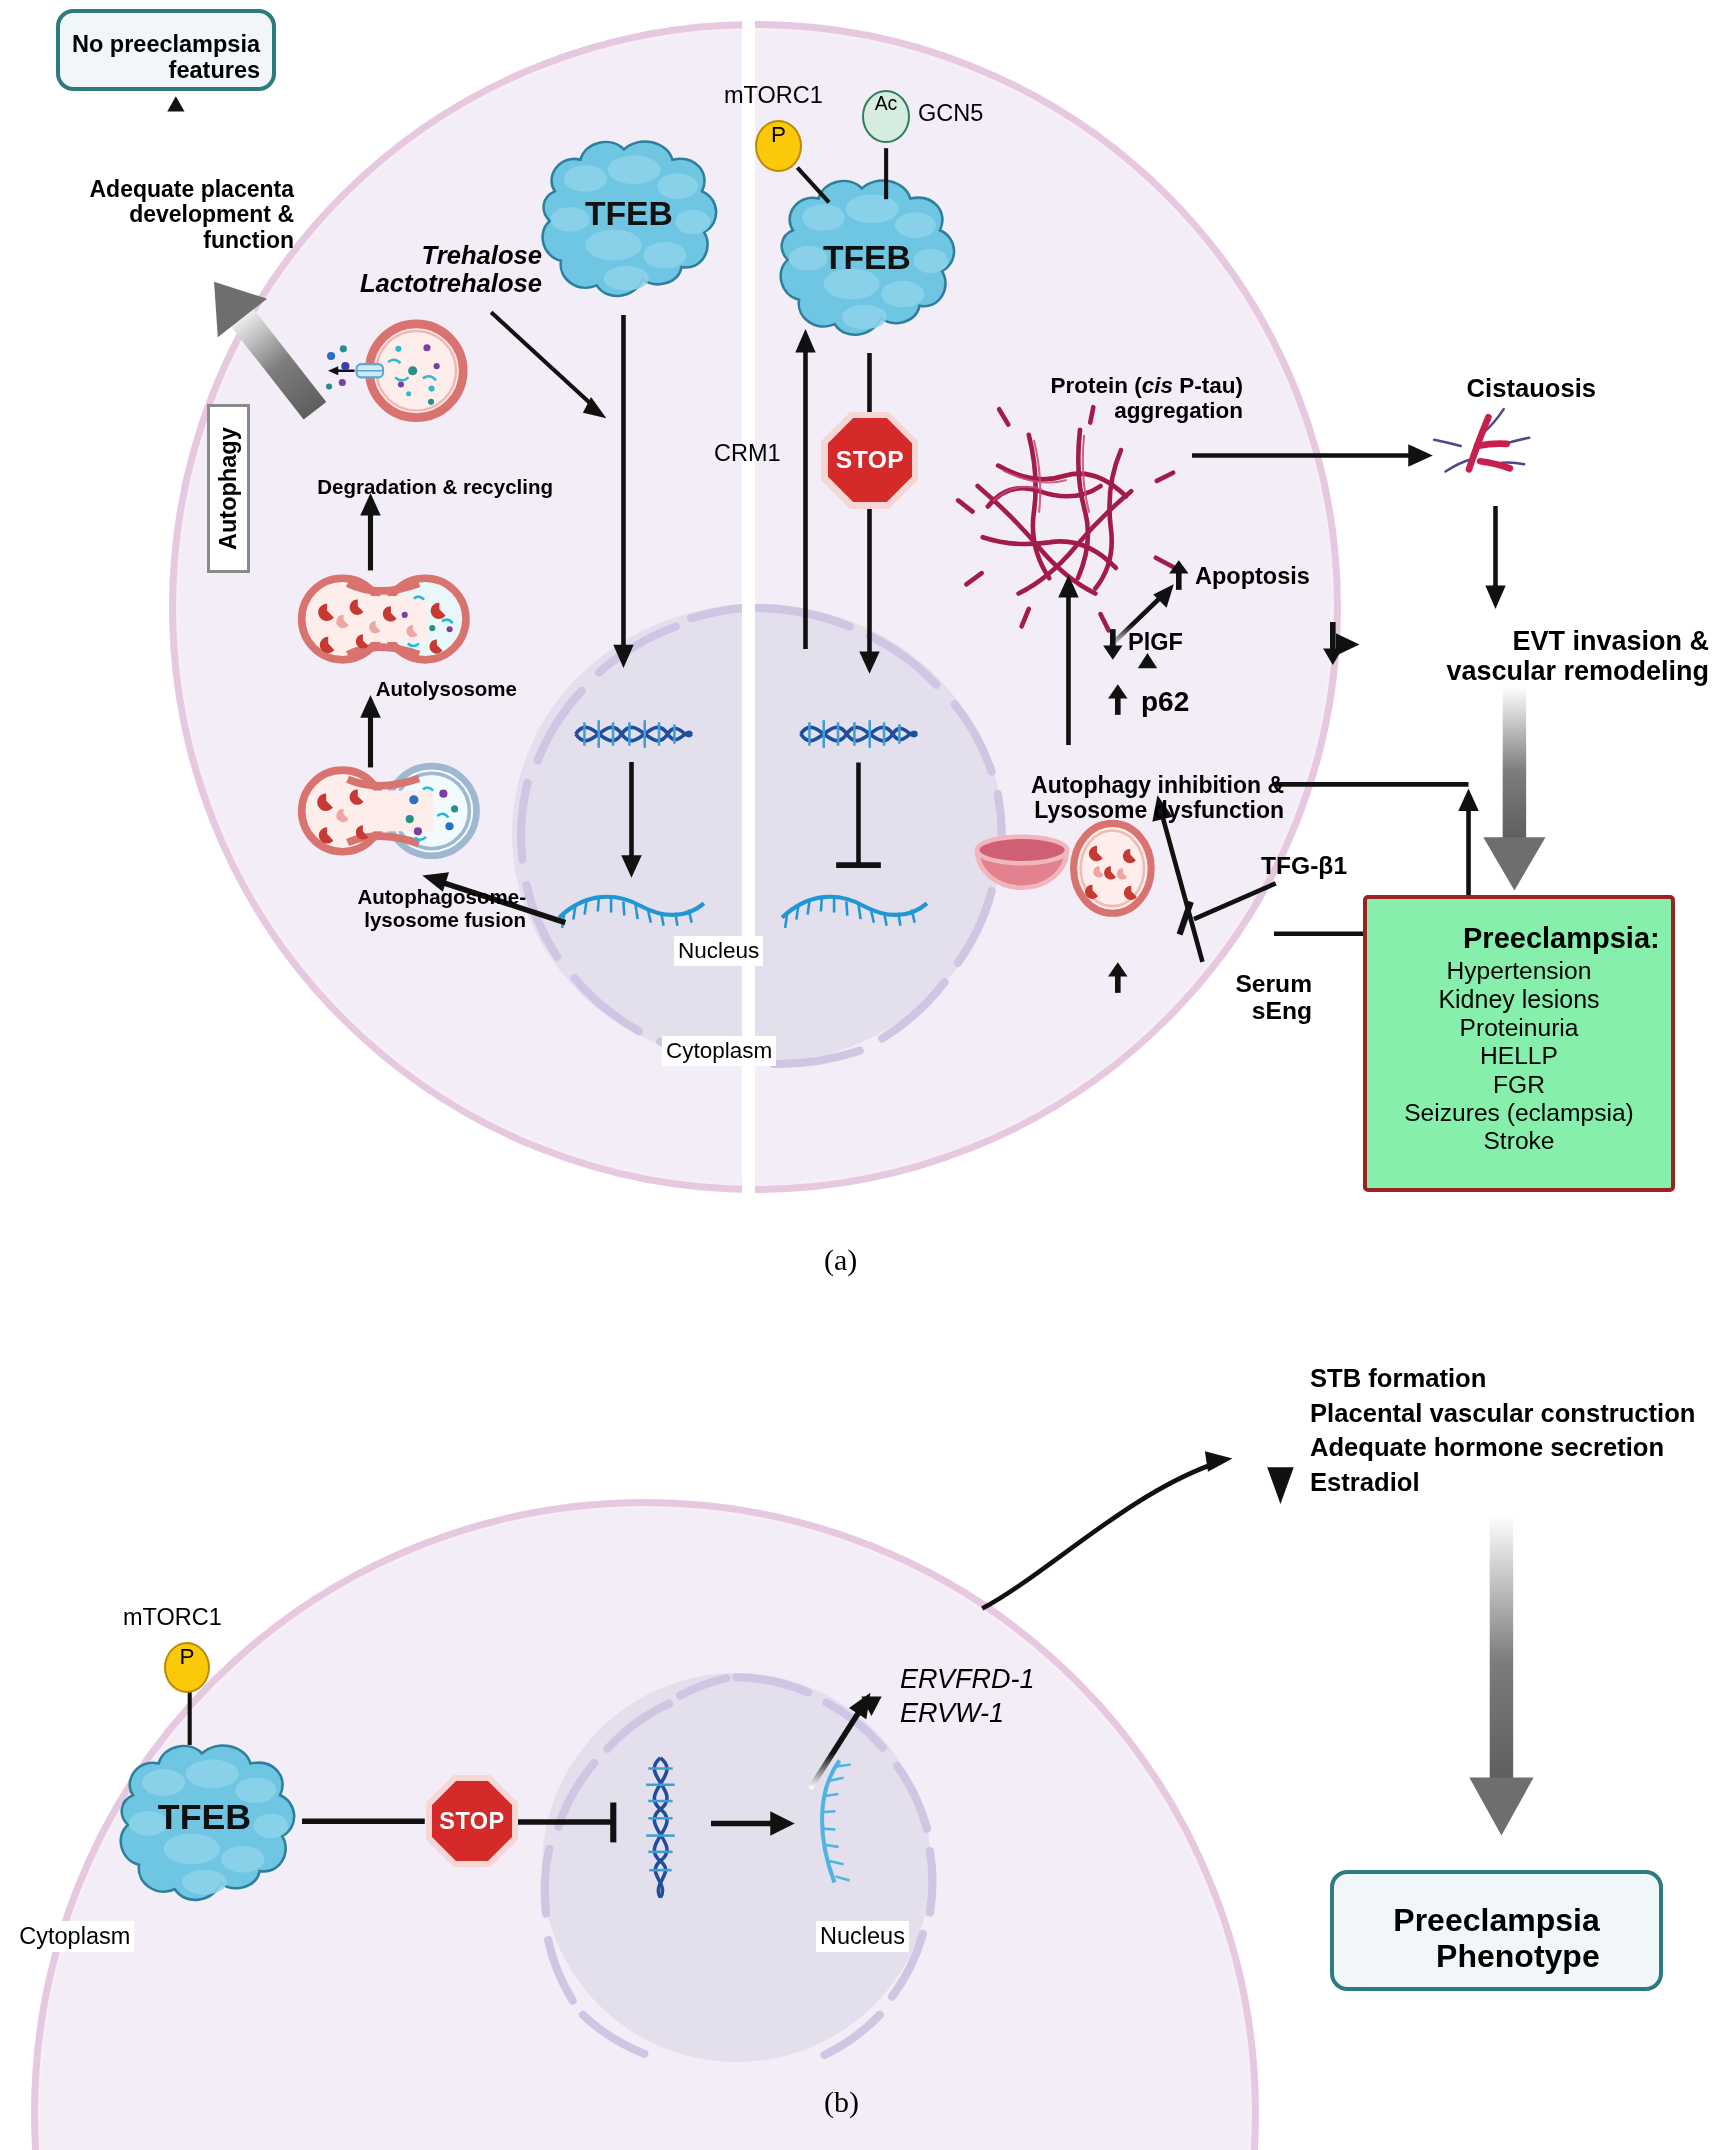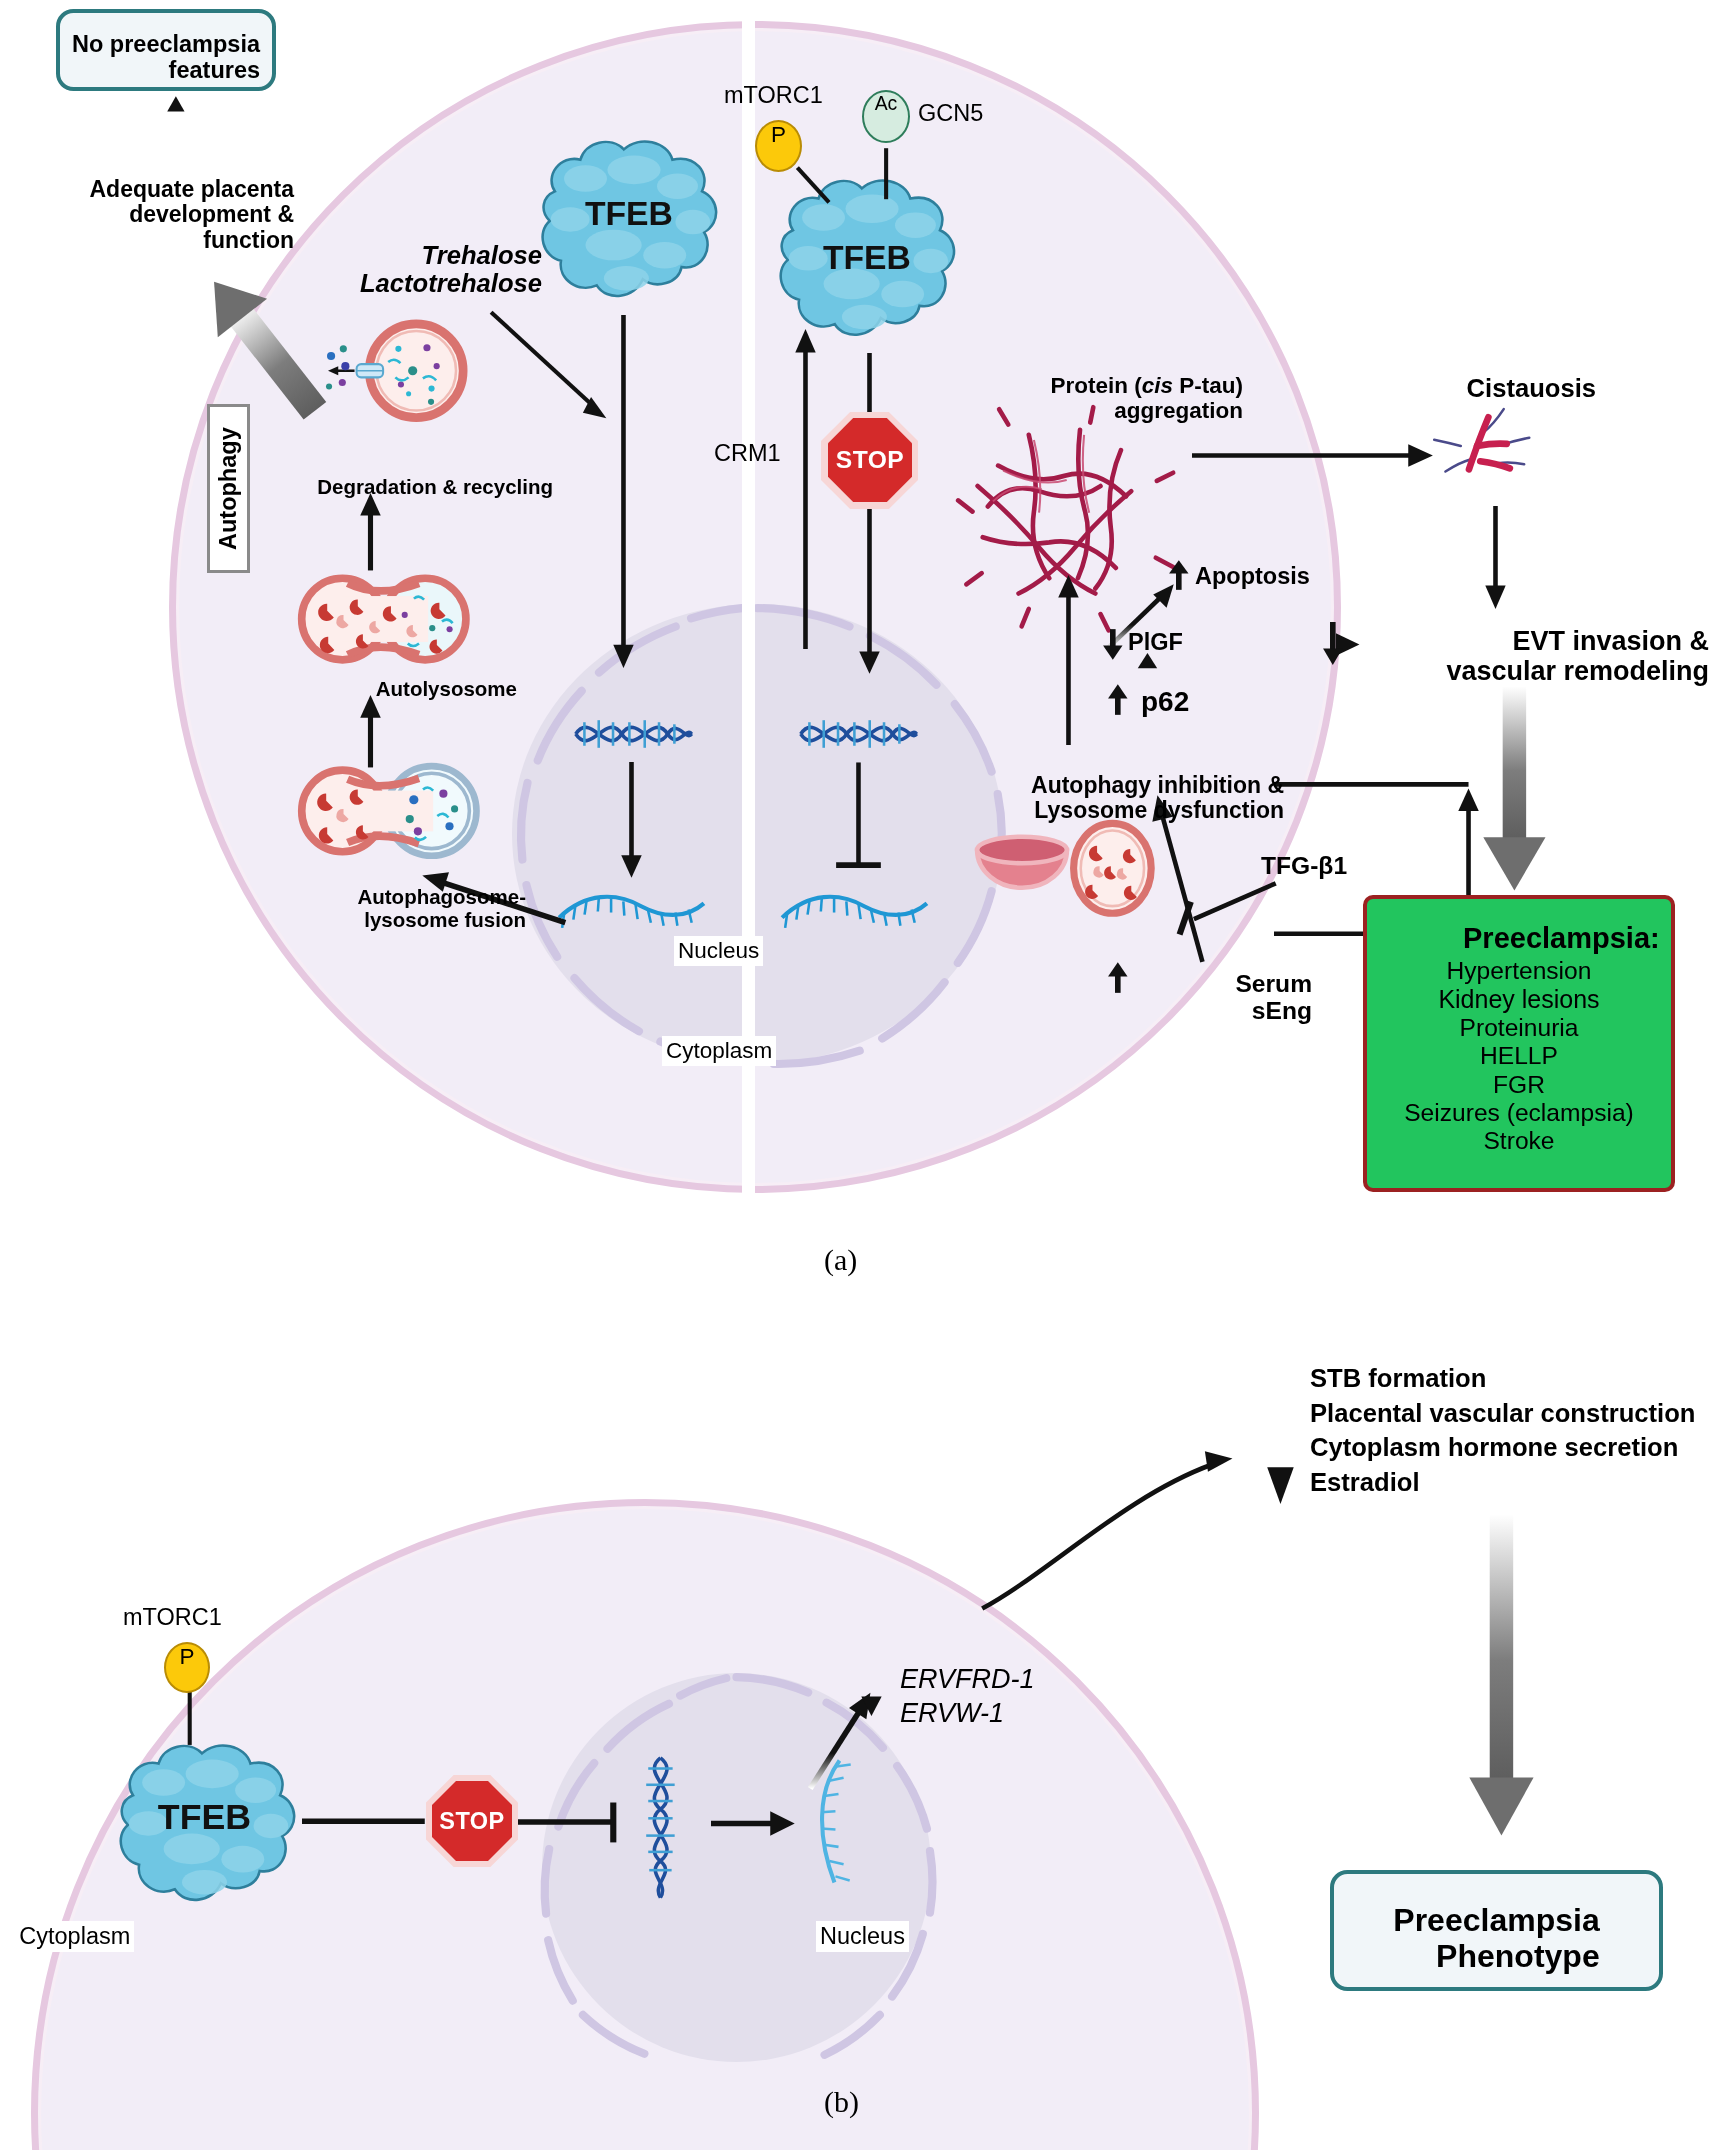--- a/index.html
+++ b/index.html
@@ -43,21 +43,21 @@
     background:#fff;width:13.3px;
   }
 
   
   .box-teal{
     border:4.6px solid #2d7a7f;border-radius:17.4px;background:#f1f6f9;
     display:flex;align-items:center;justify-content:center;
     box-sizing:border-box;
   }
   .box-red{
-    border:4.6px solid #9c2121;border-radius:10px;background:#22c55e;
+    border:4.6px solid #9c2121;border-radius:5px;background:#86efac;
     box-sizing:border-box;padding:8.2px 11.3px;
   }
   .autophagy-tag{
     border:3.6px solid #8a8a8a;background:#fff;
     writing-mode:vertical-rl;transform:rotate(180deg);
     display:flex;align-items:center;justify-content:center;
     font-weight:bold;box-sizing:border-box;
   }
   .whitebg{background:#fff;padding:2px 4px;}
 
@@ -742,21 +742,21 @@
   <path d="M510,106 L462,132 L456,92 Z" fill="#111"></path>
 </svg>
 
 <svg class="abs" style="left:1264px;top:1361px;width:36px;height:148px;z-index:12" viewBox="0 0 70 290" width="36" height="148">
   <line x1="32" y1="0" x2="32" y2="210" fill="none" stroke="url(#gfade)" stroke-width="13"></line>
   <path d="M32,280 L58,208 L6,208 Z" fill="#111"></path>
 </svg>
 <div class="abs" style="left:1310px;top:1361px;width:409px;font-size:25.6px;font-weight:bold;line-height:1.35;z-index:12">
   <div>STB formation</div>
   <div>Placental vascular construction</div>
-  <div>Cytoplasm hormone secretion</div>
+  <div>Adequate hormone secretion</div>
   <div>Estradiol</div>
 </div>
 
 <svg class="abs" style="left:1453px;top:1514px;width:102px;height:327px;z-index:11" viewBox="0 0 200 640" width="102" height="327">
   <rect x="72" y="0" width="46" height="520" fill="url(#gfade)"></rect>
   <path d="M95,630 L158,516 L32,516 Z" fill="#6e6e6e"></path>
 </svg>
 
 <div class="abs box-teal" style="left:1330px;top:1870px;width:333px;height:121px;z-index:12">
   <div class="lbl" style="font-size:32px">Preeclampsia

